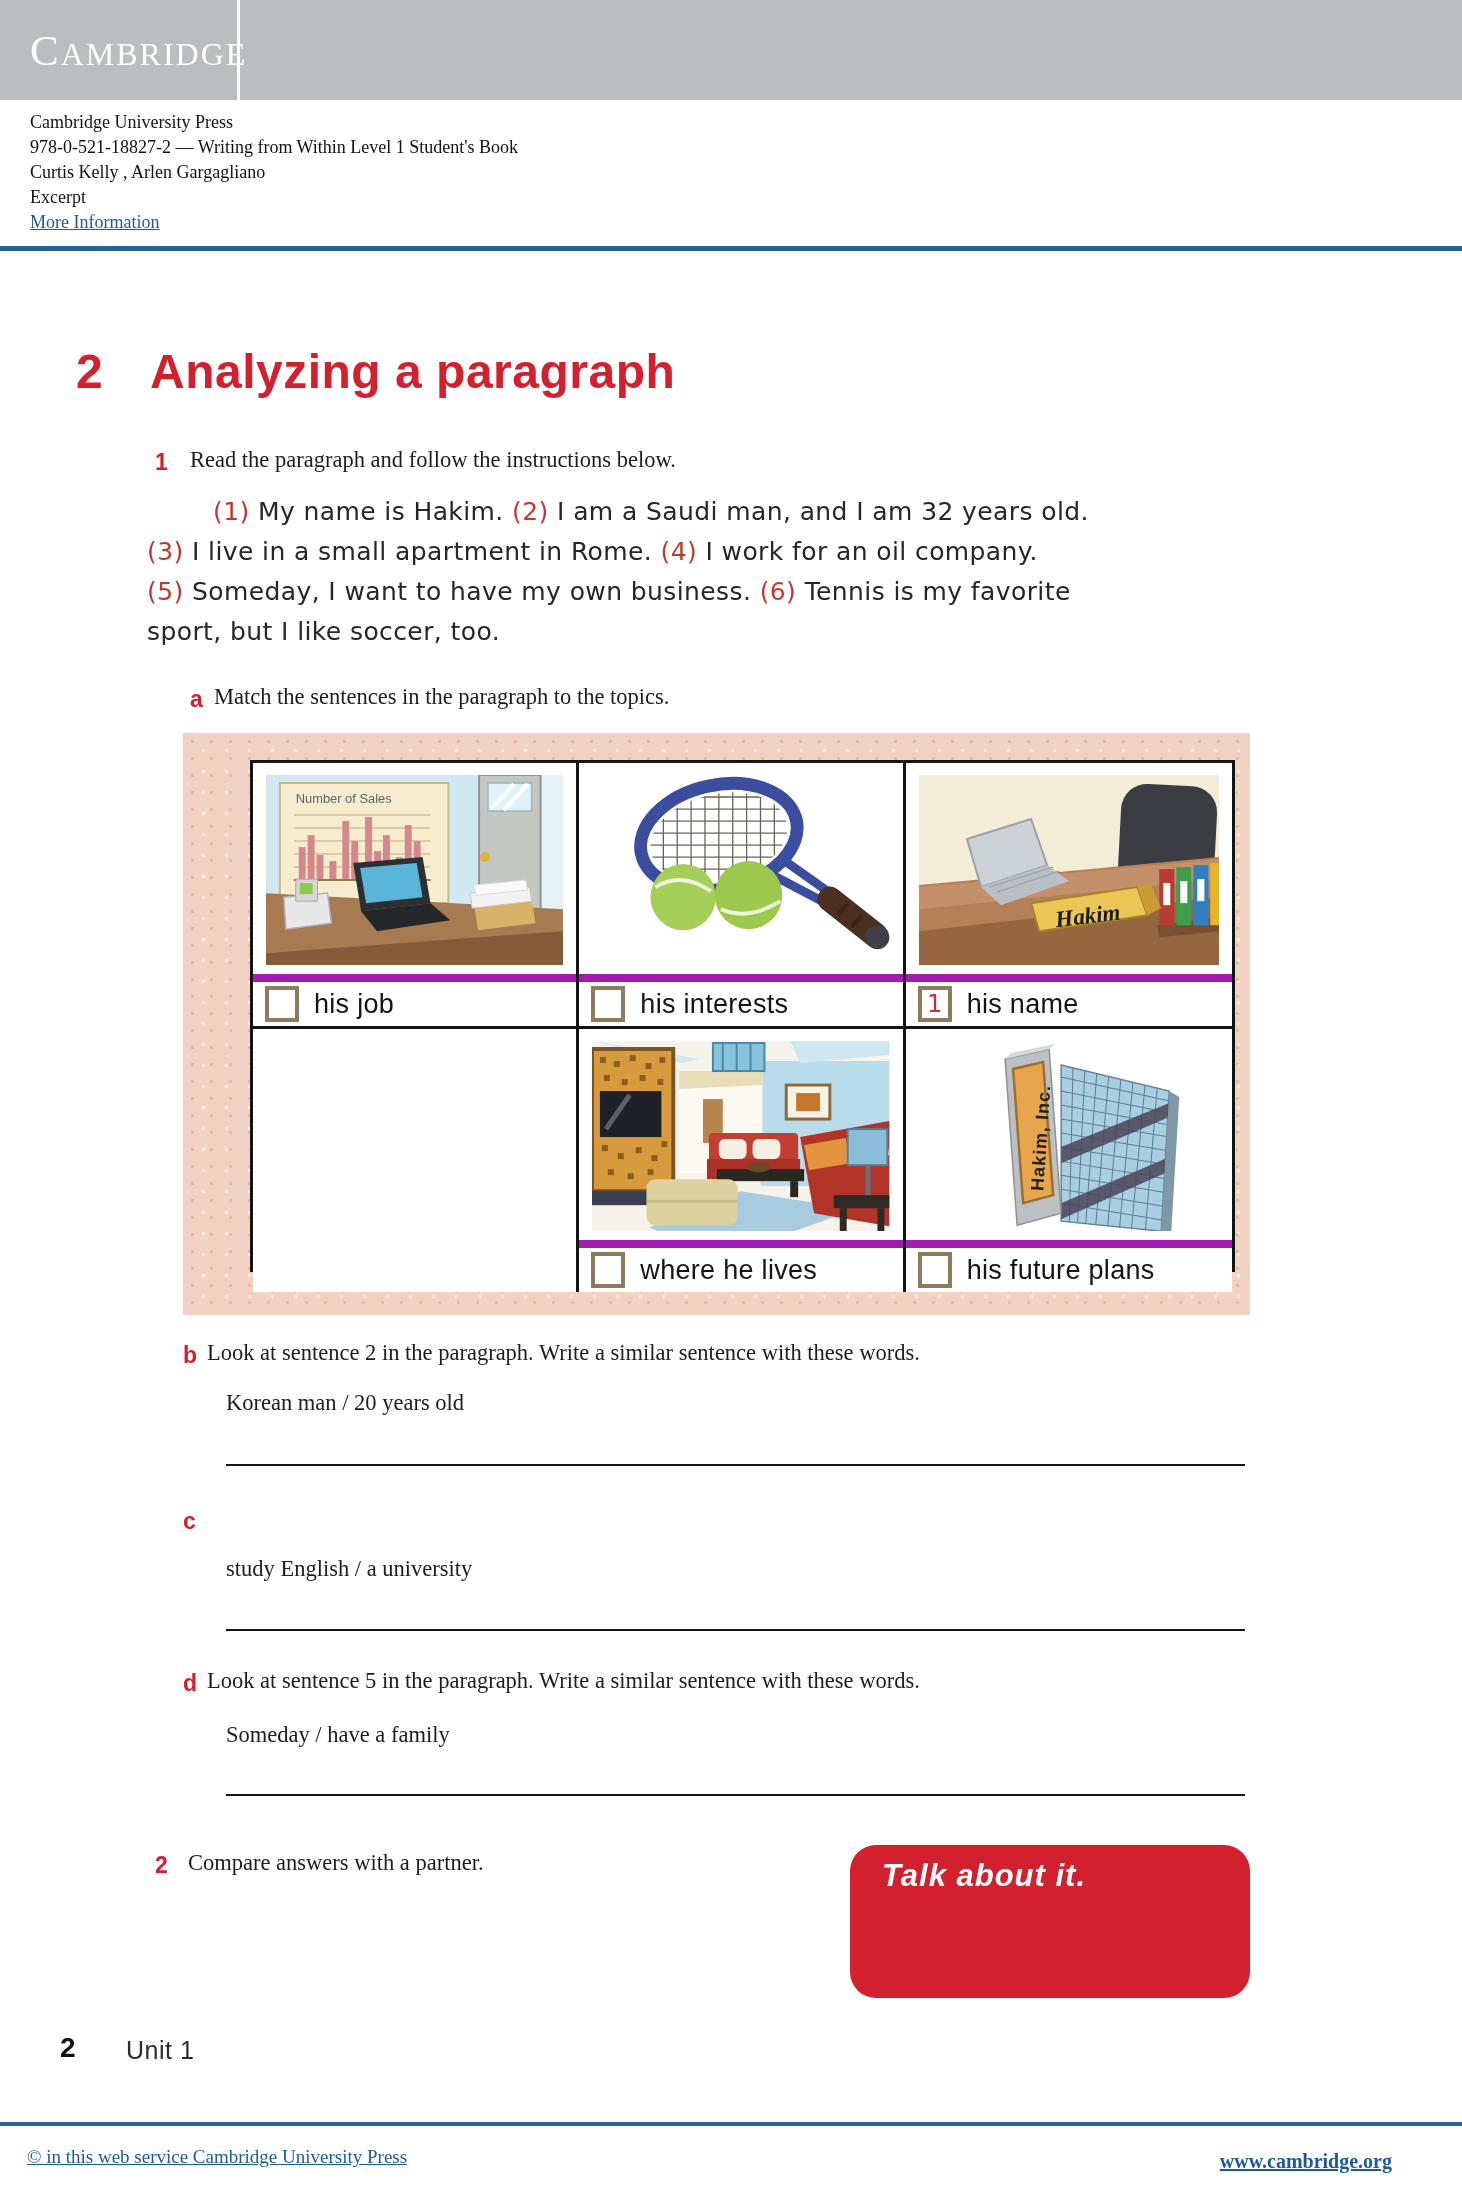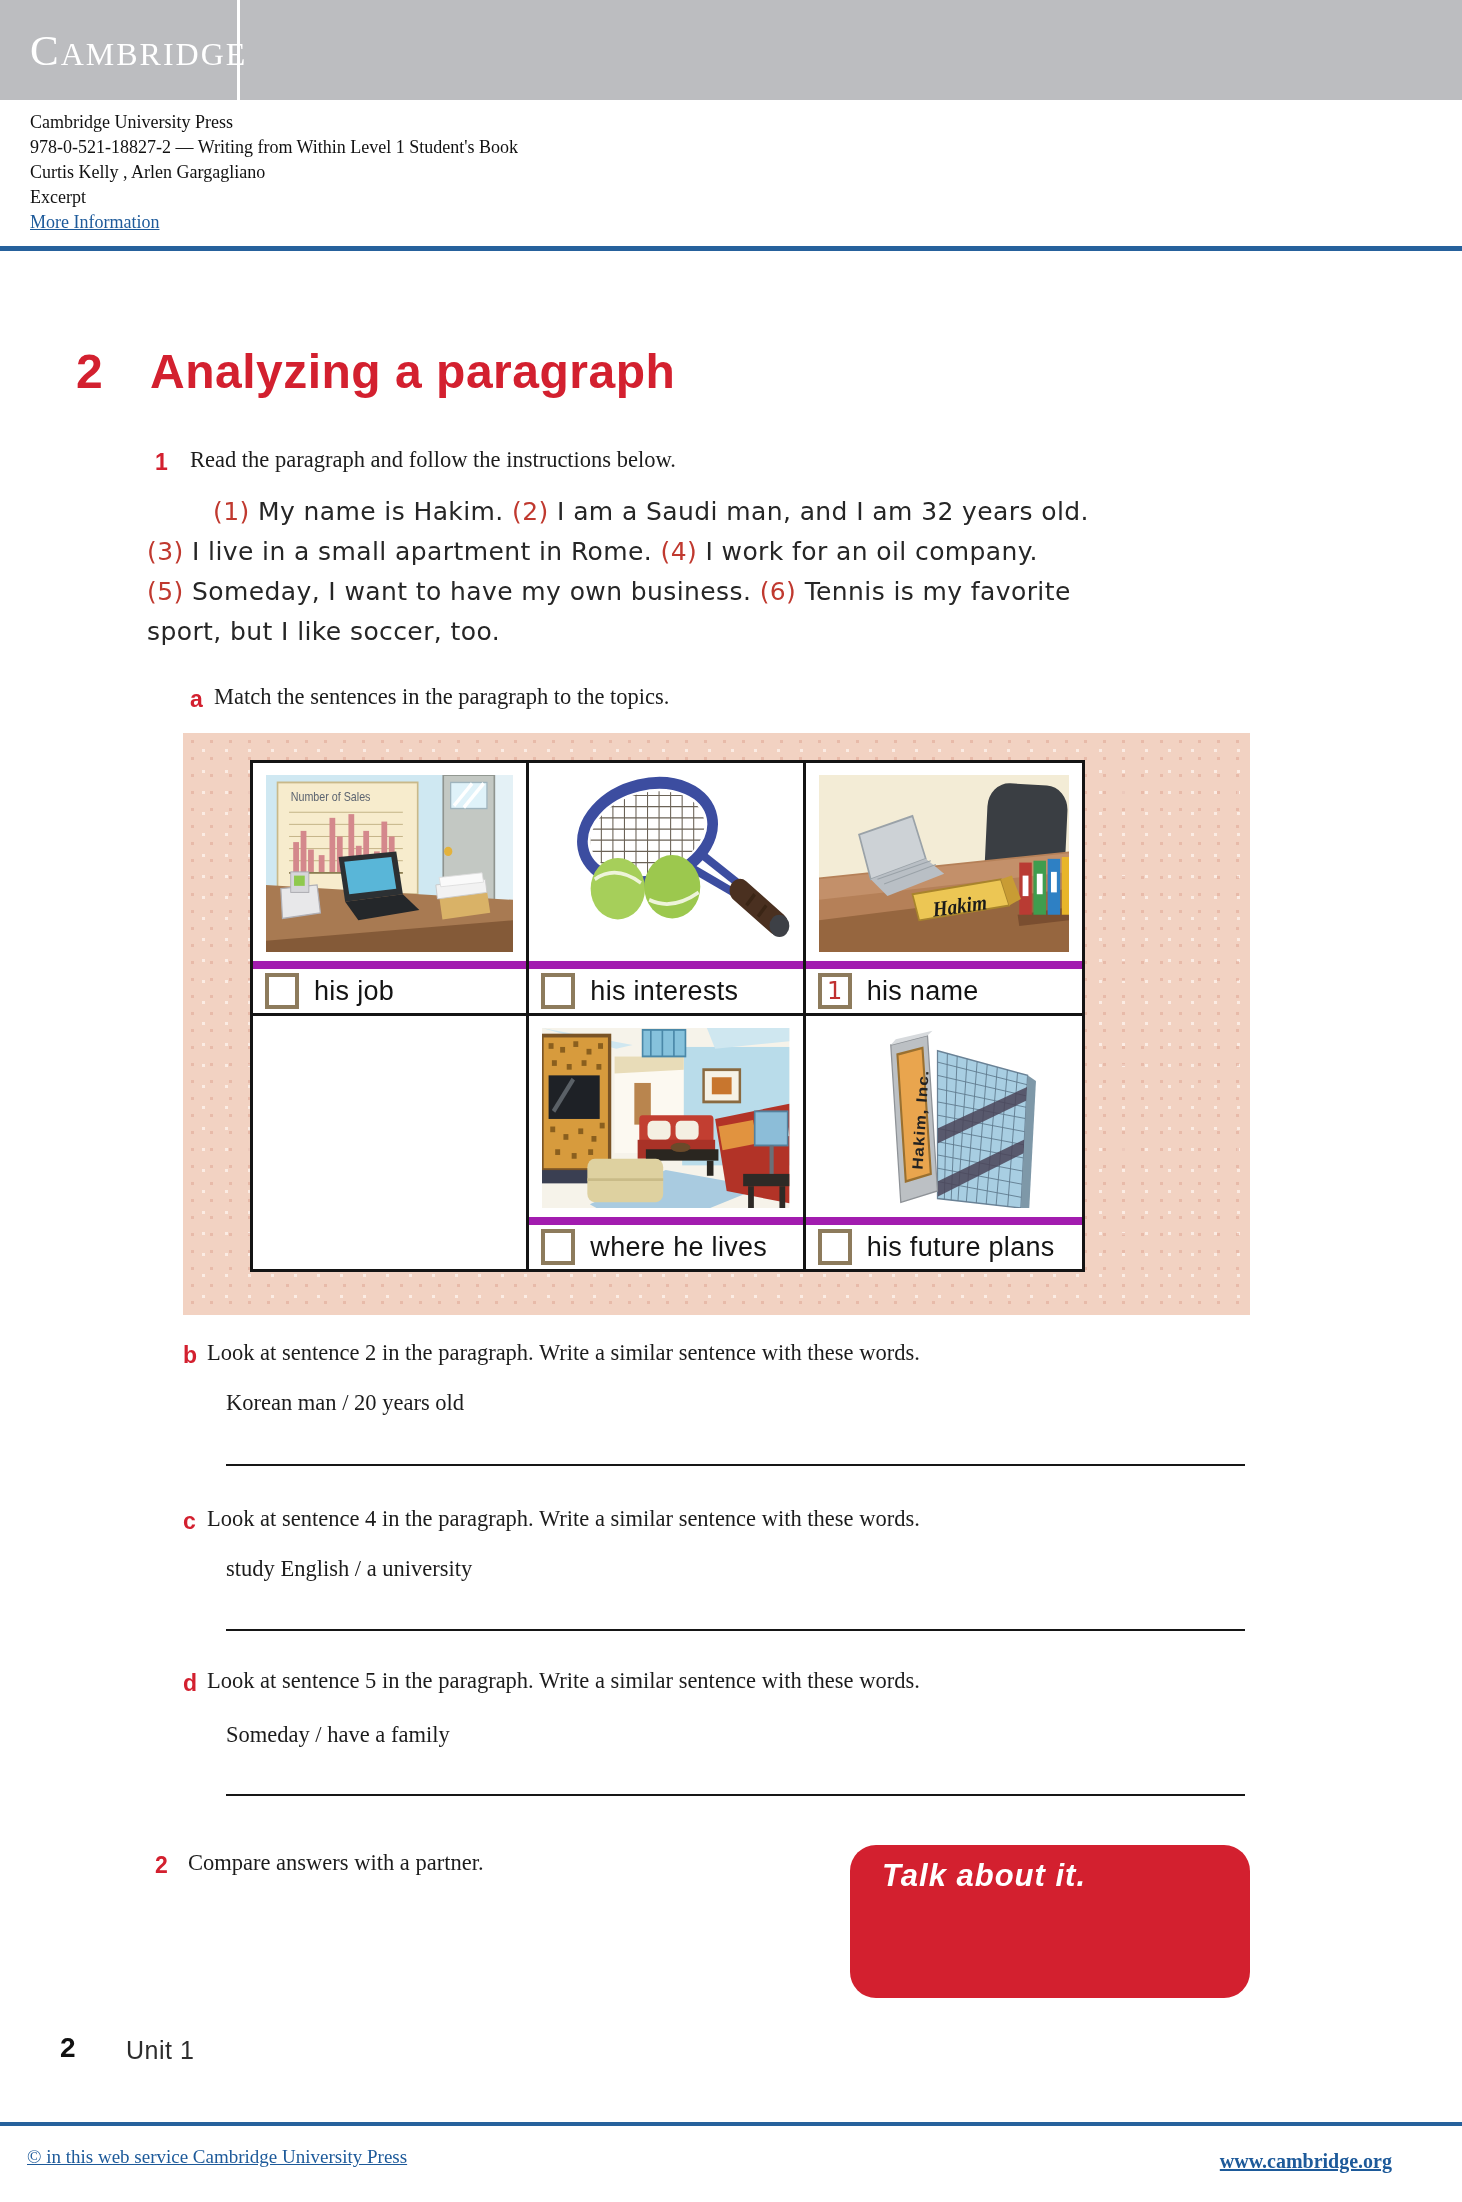--- a/index.html
+++ b/index.html
@@ -38,21 +38,21 @@
   .hw-line.indent{padding-left:66px;}
   .hw-num{color:var(--hw-red);}
 
   
   .pinkbox{position:absolute;left:183px;top:733px;width:1067px;height:582px;
       background-color:var(--pink);
       background-image:
         radial-gradient(rgba(219,158,138,.45) 1.5px, transparent 1.6px),
         radial-gradient(rgba(252,238,231,.9) 1.5px, transparent 1.6px);
       background-size:19px 17px,23px 21px;background-position:0 0,9px 7px;}
-  .gridtable{position:absolute;left:67px;top:27px;width:835px;height:512px;background:#fff;
+  .gridtable{position:absolute;left:67px;top:27px;width:985px;height:512px;background:#fff;
       border:3px solid #141414;display:grid;grid-template-columns:1fr 1fr 1fr;grid-template-rows:1fr 1fr;}
   .cell{border-right:3px solid #141414;border-bottom:3px solid #141414;display:flex;flex-direction:column;background:#fff;}
   .cell:nth-child(3n){border-right:none;}
   .cell:nth-child(n+4){border-bottom:none;}
   .img-wrap{flex:1;padding:12px 13px 9px 13px;}
   .img-wrap svg{width:100%;height:100%;display:block;}
   .cell-label{height:52px;border-top:8px solid #a21caf;display:flex;align-items:center;padding-left:12px;gap:15px;}
   .checkbox{width:34px;height:36px;border:4px solid var(--box-brown);background:#fff;flex:0 0 auto;
       display:flex;align-items:center;justify-content:center;
       font-family:"DejaVu Sans",sans-serif;font-size:24px;color:#c03030;}
@@ -326,21 +326,20 @@
 
     </div>
   </div>
 
   <div class="part-letter" style="left:183px;top:1342px;">b</div>
   <div class="serif-line" style="left:207px;top:1340px;">Look at sentence 2 in the paragraph. Write a similar sentence with these words.</div>
   <div class="prompt" style="left:226px;top:1390px;">Korean man / 20 years old</div>
   <div class="write-line" style="top:1464px;"></div>
 
   <div class="part-letter" style="left:183px;top:1508px;">c</div>
-  <div class="serif-line" style="left:207px;top:1506px;">Look at sentence 4 in the paragraph. Write a similar sentence with these words.</div>
   <div class="prompt" style="left:226px;top:1556px;">study English / a university</div>
   <div class="write-line" style="top:1629px;"></div>
 
   <div class="part-letter" style="left:183px;top:1670px;">d</div>
   <div class="serif-line" style="left:207px;top:1668px;">Look at sentence 5 in the paragraph. Write a similar sentence with these words.</div>
   <div class="prompt" style="left:226px;top:1722px;">Someday / have a family</div>
   <div class="write-line" style="top:1794px;"></div>
 
   <div class="ex-num" style="left:155px;top:1852px;">2</div>
   <div class="serif-line" style="left:188px;top:1850px;">Compare answers with a partner.</div>

